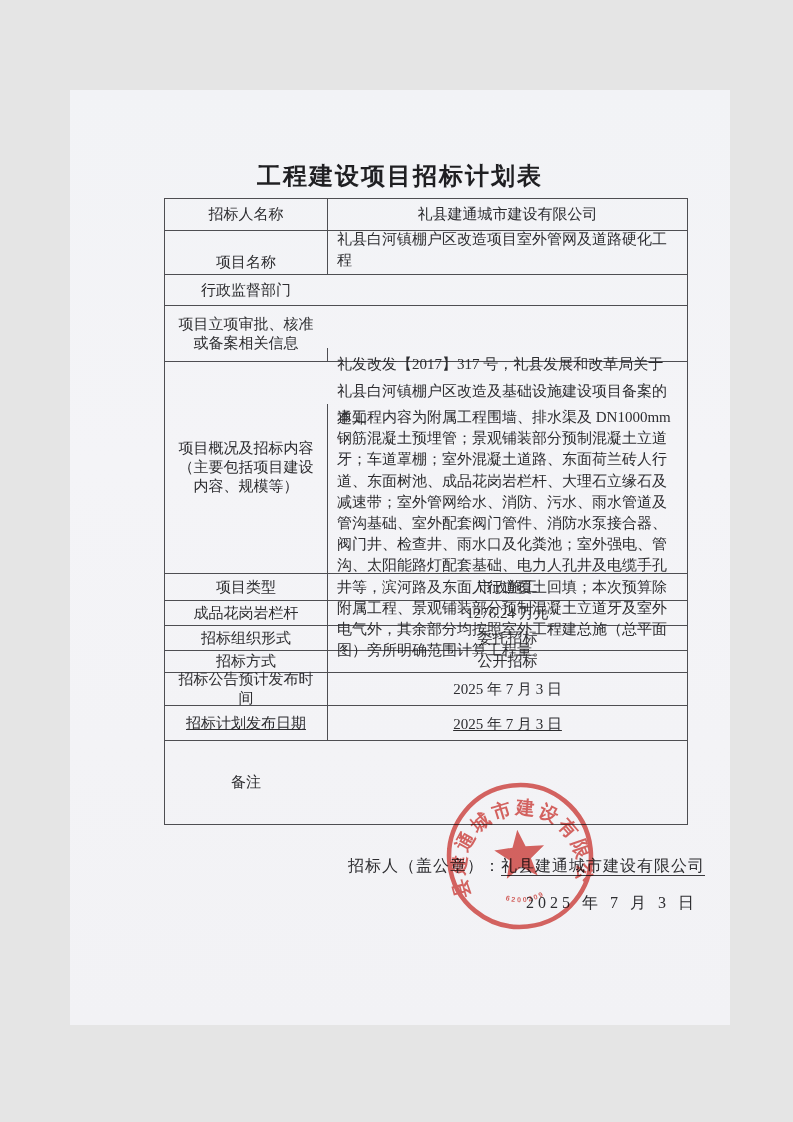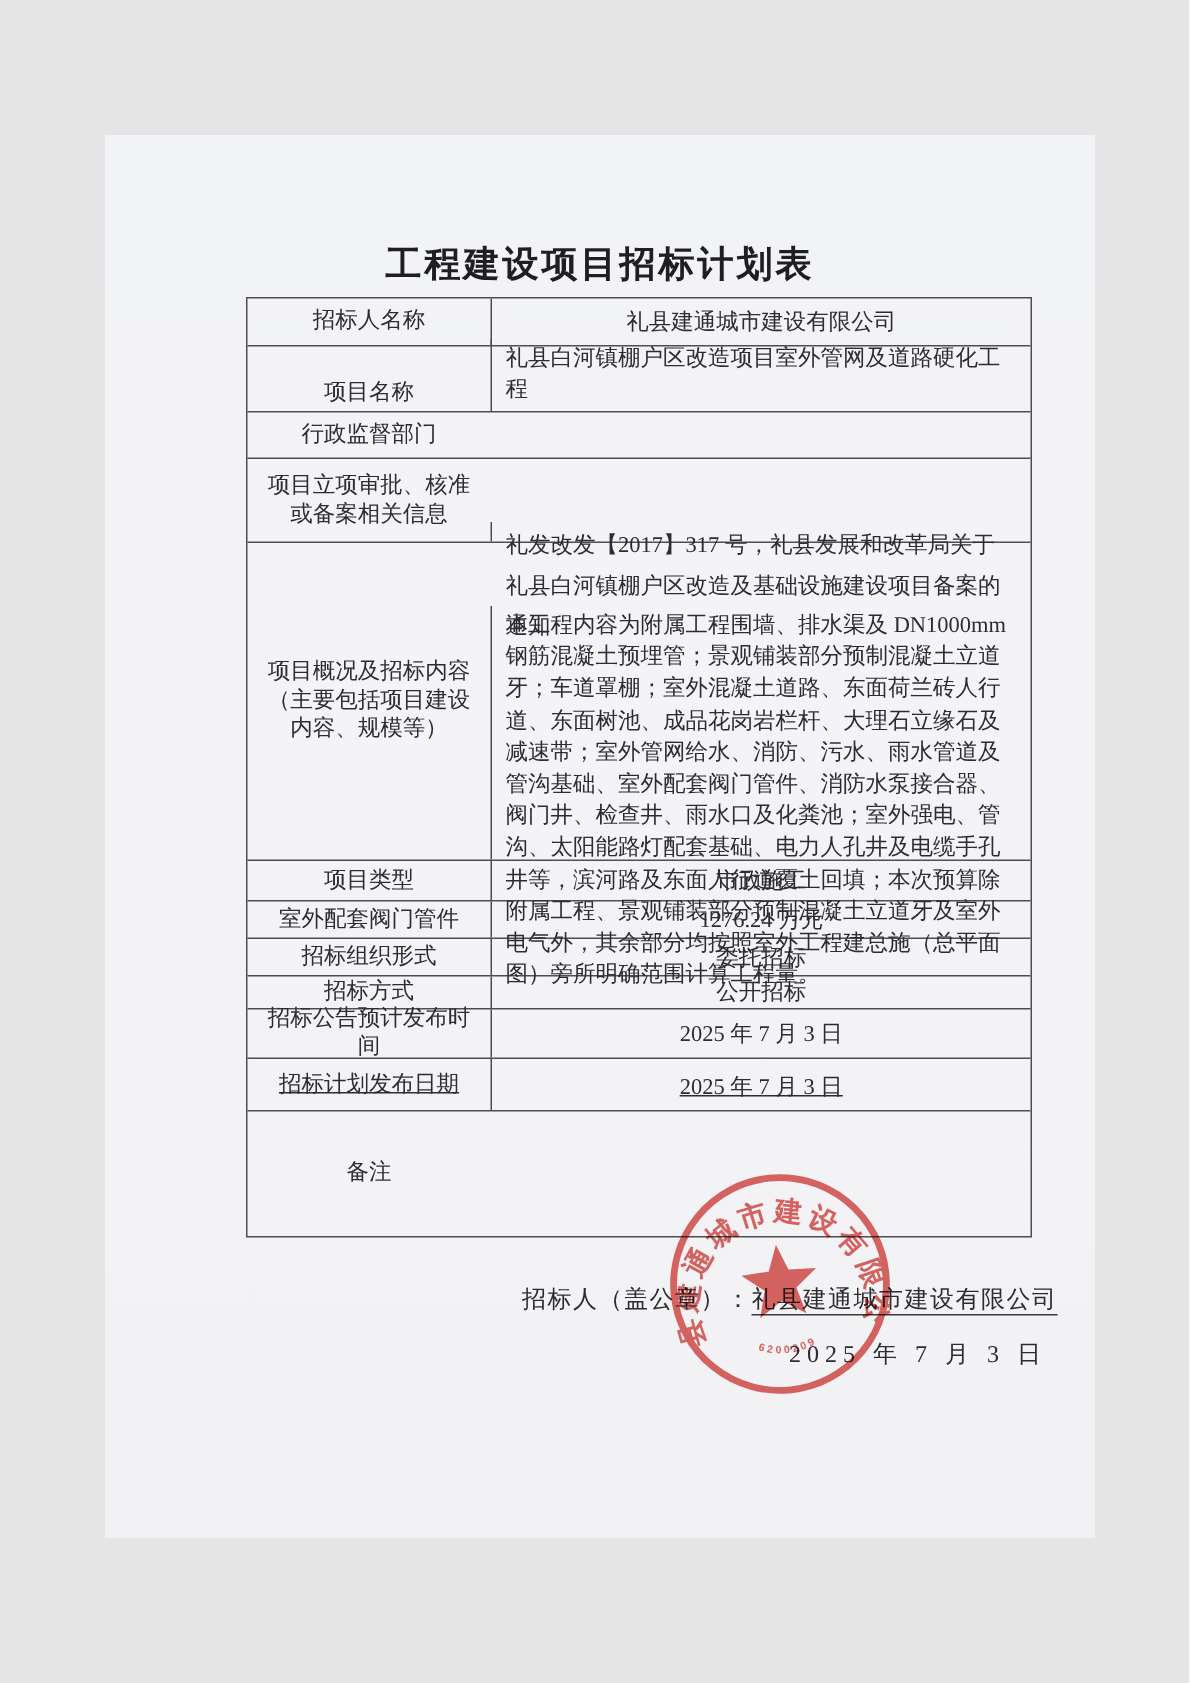--- a/index.html
+++ b/index.html
@@ -83,21 +83,21 @@
       </div>
       <div class="trow r5">
         <div class="tlabel">项目概况及招标内容（主要包括项目建设内容、规模等）</div>
         <div class="tvalue paragraph lh21">本工程内容为附属工程围墙、排水渠及 DN1000mm 钢筋混凝土预埋管；景观铺装部分预制混凝土立道牙；车道罩棚；室外混凝土道路、东面荷兰砖人行道、东面树池、成品花岗岩栏杆、大理石立缘石及减速带；室外管网给水、消防、污水、雨水管道及管沟基础、室外配套阀门管件、消防水泵接合器、阀门井、检查井、雨水口及化粪池；室外强电、管沟、太阳能路灯配套基础、电力人孔井及电缆手孔井等，滨河路及东面人行道覆土回填；本次预算除附属工程、景观铺装部分预制混凝土立道牙及室外电气外，其余部分均按照室外工程建总施（总平面图）旁所明确范围计算工程量。</div>
       </div>
       <div class="trow r6">
         <div class="tlabel">项目类型</div>
         <div class="tvalue">市政施工</div>
       </div>
       <div class="trow r7">
-        <div class="tlabel">室外配套阀门管件</div>
+        <div class="tlabel">成品花岗岩栏杆</div>
         <div class="tvalue">1276.24 万元</div>
       </div>
       <div class="trow r8">
         <div class="tlabel">招标组织形式</div>
         <div class="tvalue">委托招标</div>
       </div>
       <div class="trow r9">
         <div class="tlabel">招标方式</div>
         <div class="tvalue">公开招标</div>
       </div>

